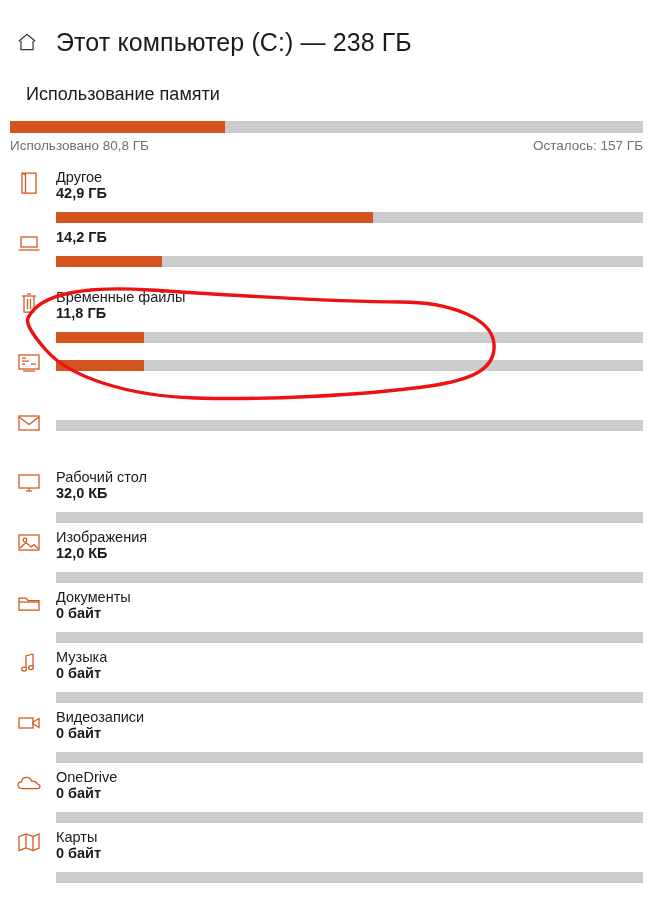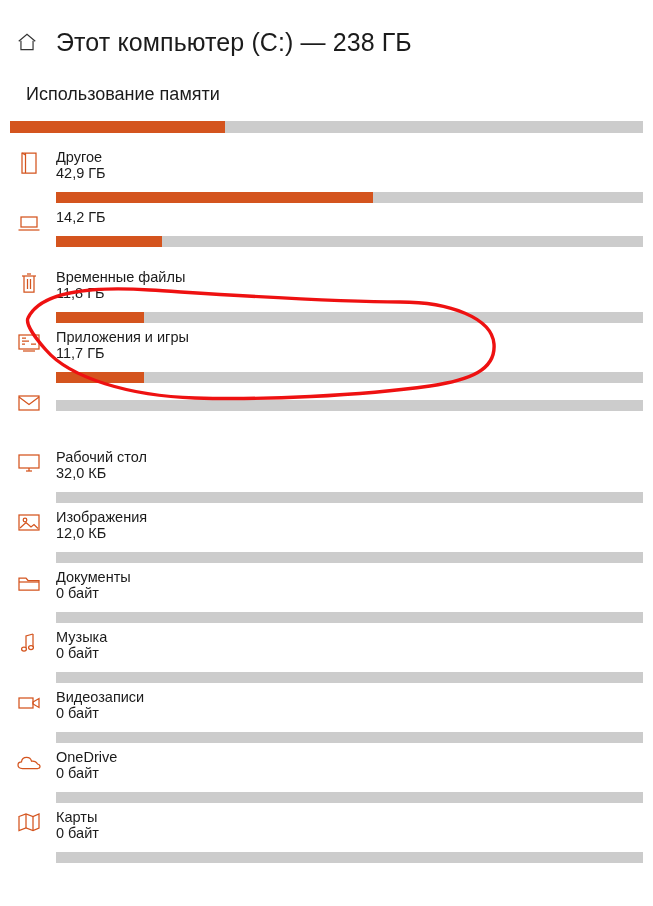--- a/index.html
+++ b/index.html
@@ -93,21 +93,21 @@
   }
   .row-head {
     display: flex;
     justify-content: space-between;
     align-items: baseline;
     font-size: 14.5px;
     color: #1b1b1b;
     padding-right: 1px;
     flex-direction: column;
   }
-  .row-size { color: #1b1b1b; font-size: 14.5px; }
+  .row-size { color: #1b1b1b; font-size: 14.5px; font-weight: bold; }
   .row-bar {
     margin-top: 11px;
     height: 11px;
     background: #cccccc;
     position: relative;
   }
 
   
   .annotation {
     position: absolute;
@@ -130,20 +130,24 @@
     </span>
     <div class="page-title">Этот компьютер (C:) — 238 ГБ</div>
   </div>
 
   <div class="section-title">Использование памяти</div>
 
   <div class="overall">
     <div class="bar-track">
       <div class="bar-fill" id="overall-fill" style="width: 34%; background: rgb(212, 84, 30);"></div>
     </div>
+    <div class="overall-labels">
+      <span class="left">Использовано 80,8 ГБ</span>
+      <span class="right">Осталось: 157 ГБ</span>
+    </div>
   </div>
 
   <div class="list" id="category-list">
       <div class="row">
         <span class="row-icon">
           <svg width="22" height="24" viewBox="0 0 22 24" stroke="currentColor" fill="none" stroke-width="1.25">
             <path d="M4 2 H18 V22 H4 Z"></path>
             <path d="M7.5 2 V22"></path>
             <path d="M4 2 L7.5 4"></path>
           </svg>
@@ -188,24 +192,20 @@
         </div>
       </div>
       <div class="row">
         <span class="row-icon">
           <svg width="24" height="20" viewBox="0 0 24 20" stroke="currentColor" fill="none" stroke-width="1.25">
             <rect x="2" y="2" width="20" height="14"></rect>
             <path d="M5 5 H9 M5 8 H12 M5 11 H8 M14 11 H19"></path>
             <path d="M6 18 H18"></path>
           </svg>
         </span>
-        <div class="row-head">
-          <span>Приложения и игры</span>
-          <span class="row-size">11,7 ГБ</span>
-        </div>
         <div class="row-bar">
           <div class="bar-fill" style="width:15%"></div>
         </div>
       </div>
       <div class="row">
         <span class="row-icon">
           <svg width="24" height="18" viewBox="0 0 24 18" stroke="currentColor" fill="none" stroke-width="1.25">
             <rect x="2" y="2" width="20" height="14"></rect>
             <path d="M2 3 L12 10.5 L22 3"></path>
           </svg>

